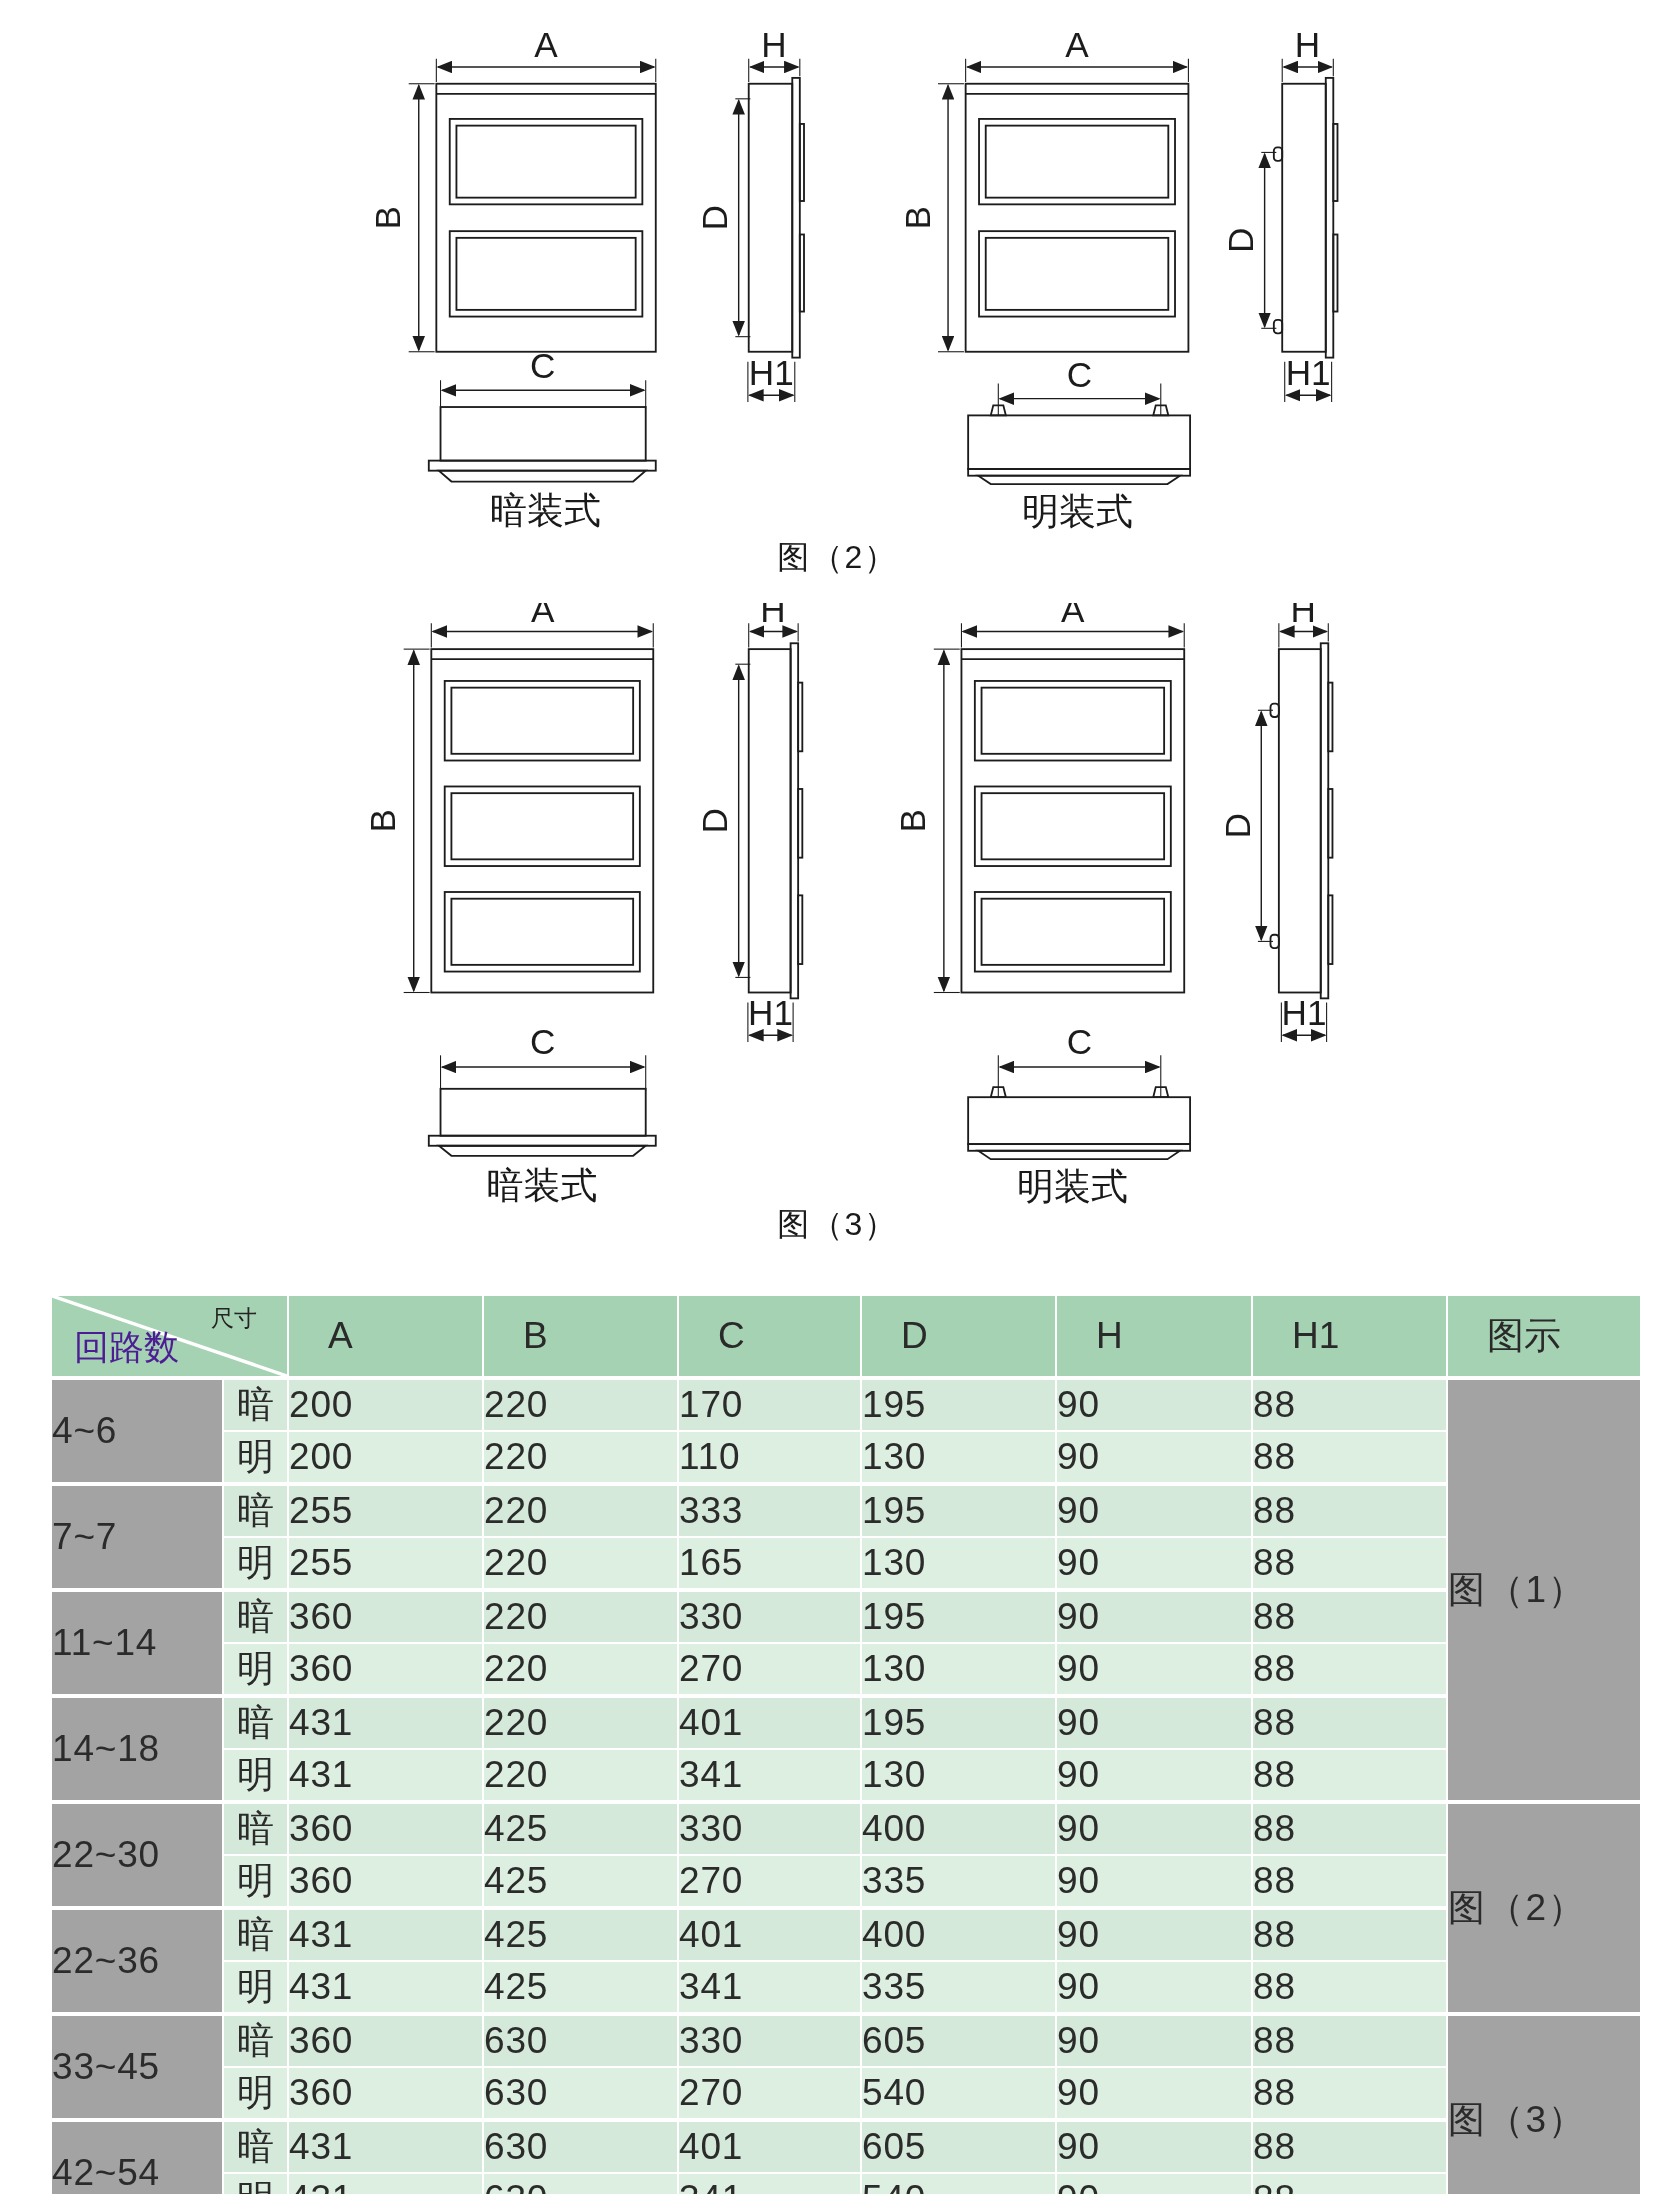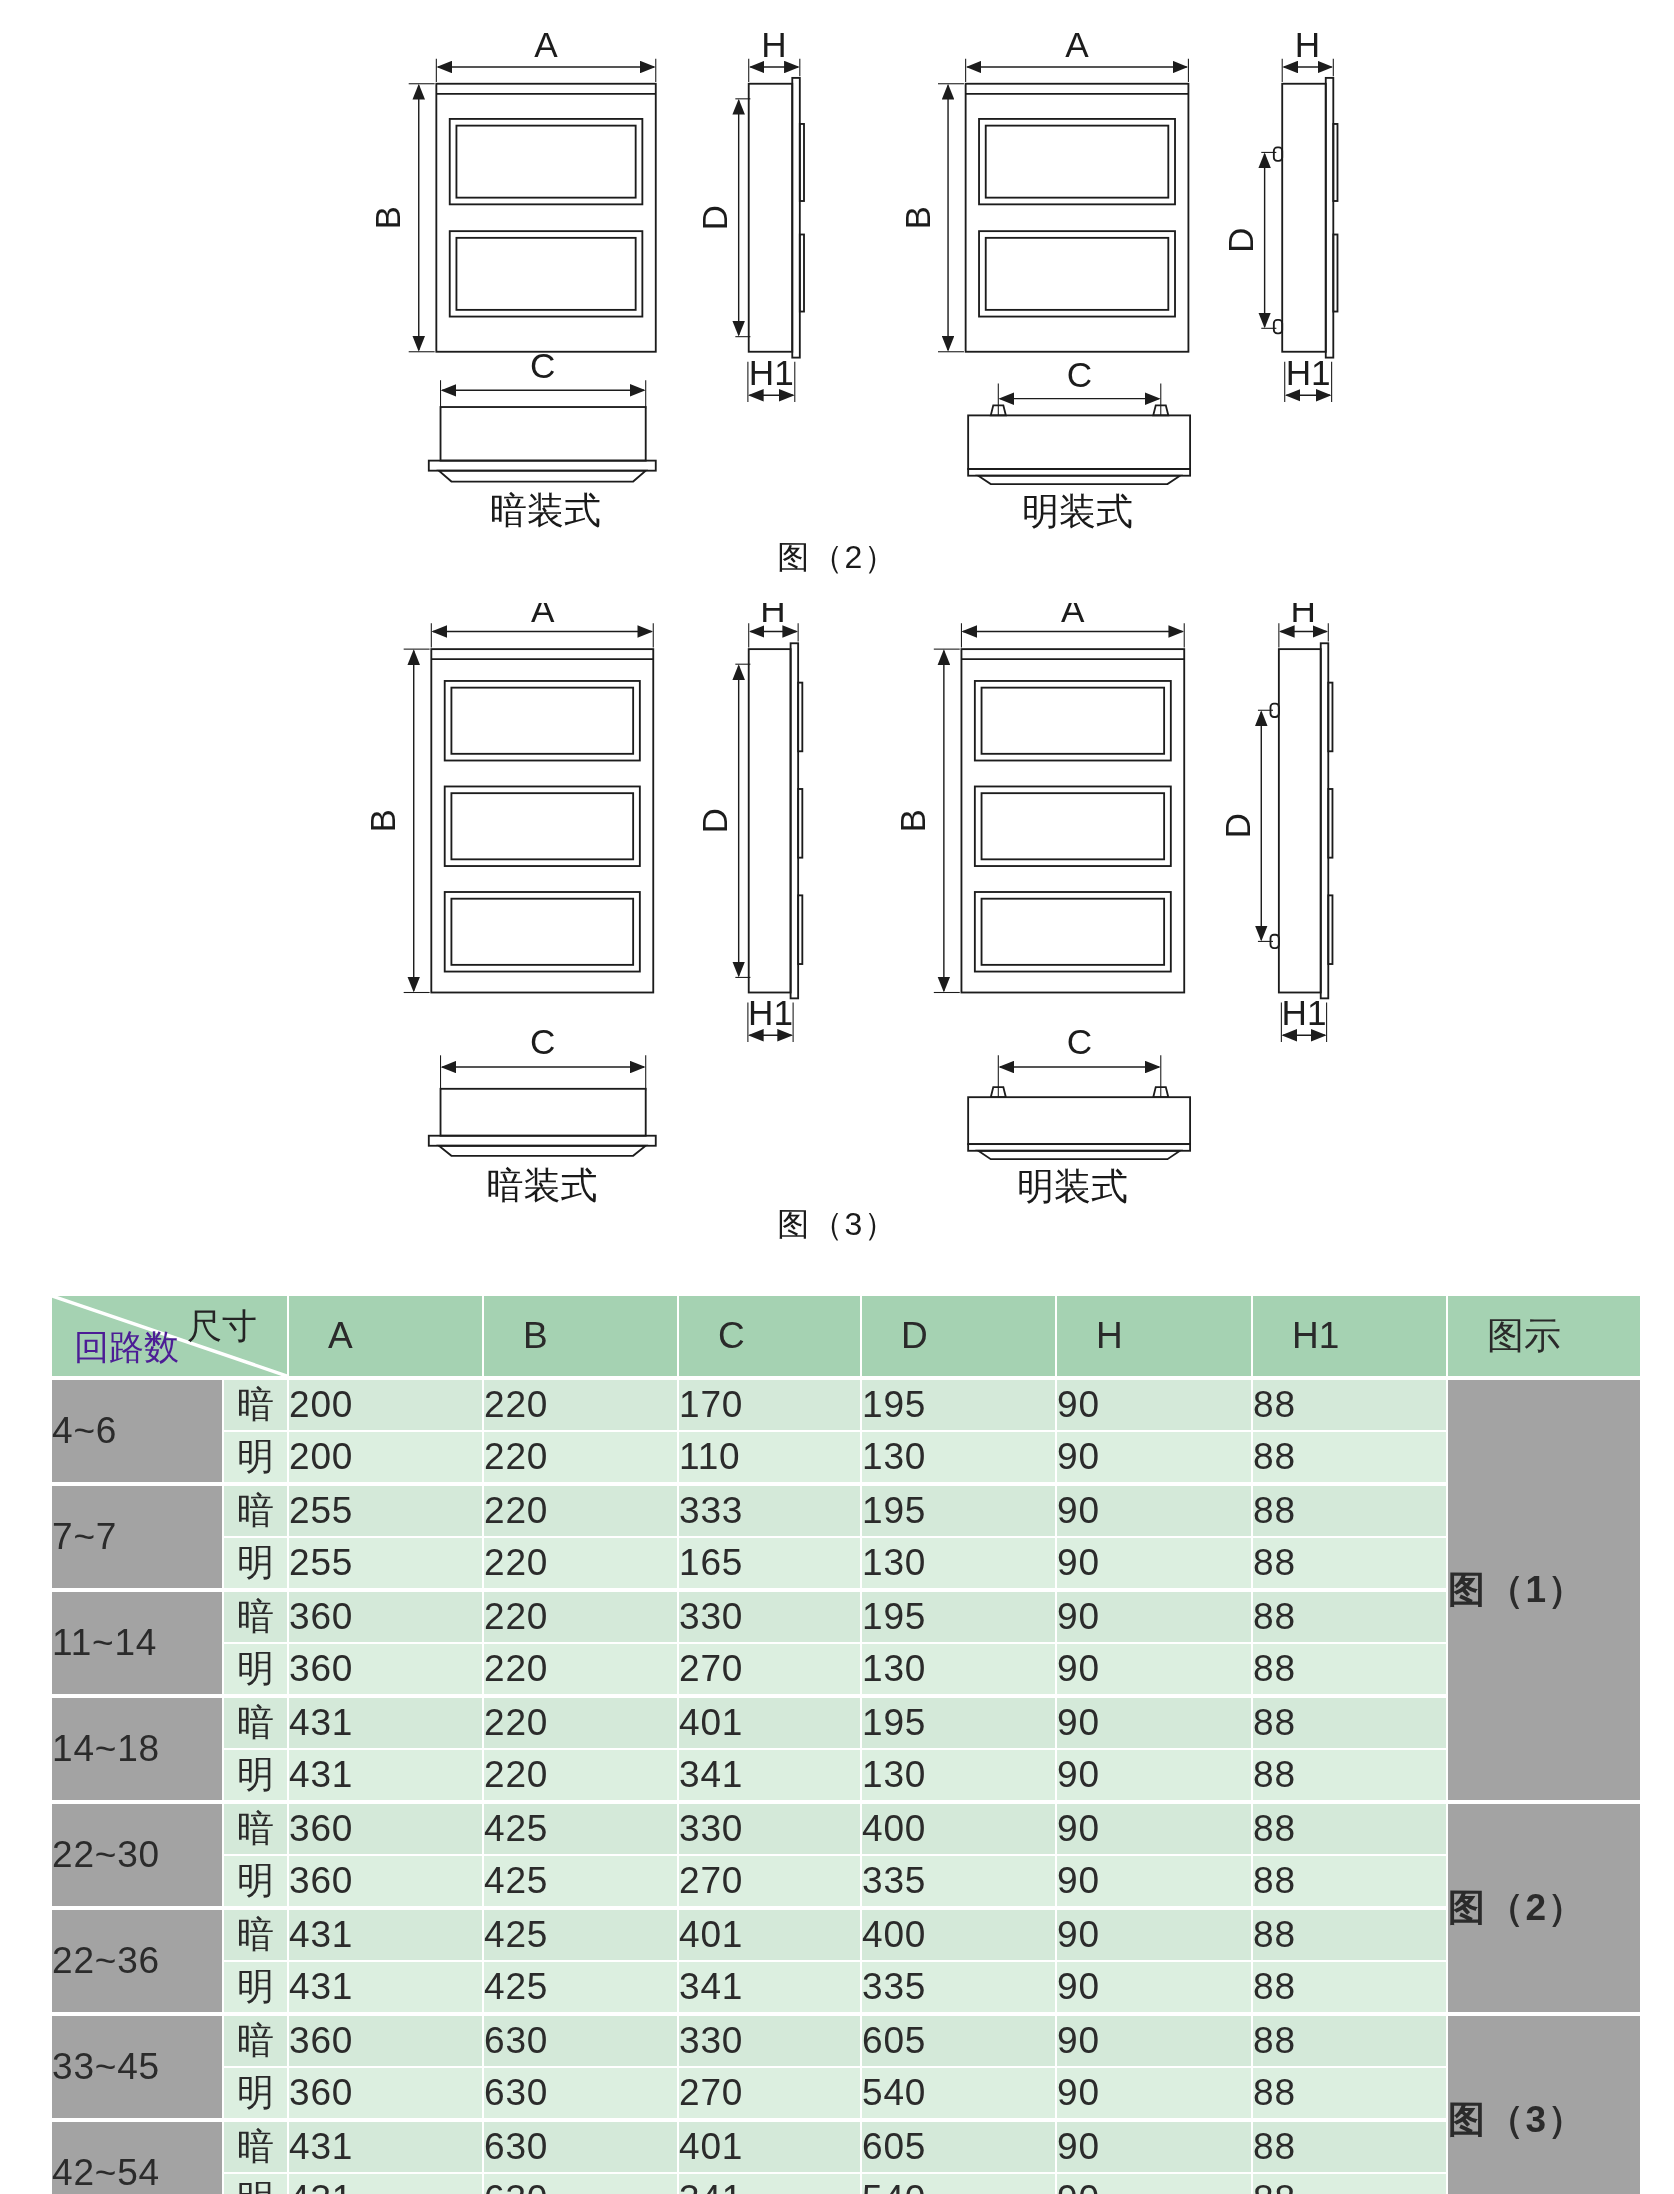--- a/index.html
+++ b/index.html
@@ -16,32 +16,32 @@
   .lbl{font-family:"Liberation Sans","DejaVu Sans",sans-serif;font-size:42px;fill:#1c1c1c;}
 
   .cn-label{position:absolute;text-align:center;font-size:37px;font-weight:500;color:#1a1a1a;line-height:40px;}
   .fig-caption{position:absolute;text-align:center;font-size:32px;color:#1a1a1a;line-height:37px;letter-spacing:1.7px;}
 
   .table-wrap{position:absolute;left:50px;top:1294px;width:1591px;}
   table.dims{border-collapse:collapse;table-layout:fixed;width:1591px;}
   table.dims th,table.dims td{border:2.5px solid #ffffff;padding:0;vertical-align:middle;}
   table.dims th{background:#a5d2b2;height:80px;font-weight:400;font-size:37px;text-align:left;padding-left:39px;color:#2a2a2a;border-bottom-width:4.2px;}
   th.corner{position:relative;padding:0;}
-  .corner-top{position:absolute;top:6.7px;right:30px;font-size:35px;color:#242424;}
+  .corner-top{position:absolute;top:6.7px;right:30px;font-size:23px;color:#242424;}
   .corner-bot{position:absolute;bottom:5px;left:22px;font-size:35px;color:#4c1d95;}
   svg.diag{position:absolute;left:0;top:0;width:100%;height:100%;display:block;}
 
   table.dims td{height:34px;font-size:37px;color:#2b2b2b;}
   tr.dark td{background:#d4e9d9;}
   tr.light td{background:#dcefe0;}
   table.dims td.circ,table.dims td.diagram{background:#a3a3a3;}
   td.circ{padding-left:30px;font-size:37px;letter-spacing:0.8px;}
   td.mount{text-align:center;font-size:33px;}
   td.num{padding-left:39px;letter-spacing:0.8px;}
-  td.diagram{padding-left:33px;font-size:33px;letter-spacing:1.7px;font-weight:bold;}
+  td.diagram{padding-left:33px;font-size:33px;letter-spacing:1.7px;}
   tr.r2 td{border-top-width:1.7px;}
   tr.g-start td{border-top-width:4.2px;}
 
   .note{position:absolute;left:52px;top:2104px;font-size:32px;color:#1f1f1f;letter-spacing:0.8px;}
 </style>
 </head>
 <body>
 
 <div id="page">
 

